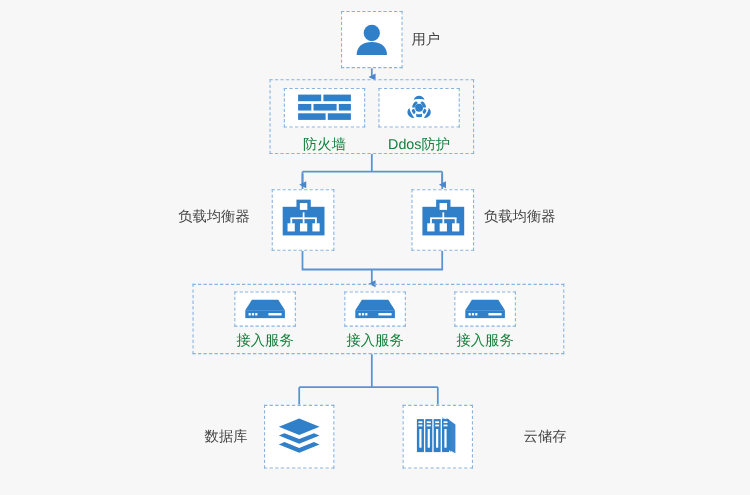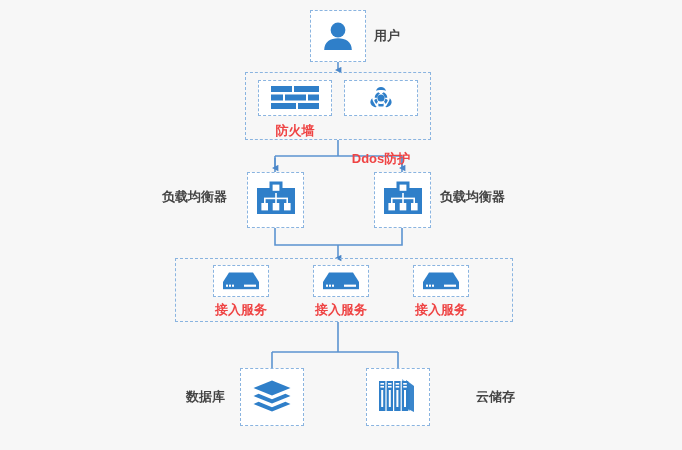--- a/index.html
+++ b/index.html
@@ -10,21 +10,20 @@
     width: 682px;
     height: 450px;
     background: #f7f7f7;
     font-family: "Liberation Sans", "DejaVu Sans", sans-serif;
     overflow: hidden;
   }
   #diagram {
     position: relative;
     width: 634px;
     height: 450px;
-    font-weight: bold;
   }
 
   
   .group-box {
     position: absolute;
     border: 1px dashed #8ab4e0;
     background: transparent;
     box-sizing: border-box;
   }
 
@@ -39,21 +38,21 @@
   }
   .node-icon-box {
     border: 1px dashed #8ab4e0;
     background: #ffffff;
     box-sizing: border-box;
     display: flex;
     align-items: center;
     justify-content: center;
   }
   .node-label {
-    color: #ef4444;
+    color: #15803d;
     font-size: 13px;
     line-height: 20px;
     white-space: nowrap;
     text-align: center;
   }
   .side-label {
     position: absolute;
     color: #444444;
     font-size: 13px;
     line-height: 18px;
@@ -122,21 +121,21 @@
           <rect x="15" y="9.5" width="21" height="6"></rect>
           <rect x="38" y="9.5" width="11" height="6"></rect>
           <rect x="1" y="18" width="25" height="6"></rect>
           <rect x="28" y="18" width="21" height="6"></rect>
         </g>
       </svg>
     </div>
     <div class="node-label" style="margin-top:5px;">防火墙</div>
   </div>
 
-  <div class="node" style="left:344px; top:80px; width:74px;gap:28px;">
+  <div class="node" style="left:344px; top:80px; width:74px;">
     <div class="node-icon-box" style="width:74px; height:36px;">
       <svg width="28" height="28" viewBox="0 0 32 32">
         <g fill="#2f7fc9">
           <circle cx="16" cy="16" r="4.1"></circle>
           <path d="M16,3.4 C13.2,3.4 11,5.2 10.3,7.6 C11.6,7.1 13,6.8 14.5,6.8 L17.5,6.8 C19,6.8 20.4,7.1 21.7,7.6 C21,5.2 18.8,3.4 16,3.4 Z"></path>
           <path d="M12.9,9.3 C10.5,10.4 8.8,12.8 8.8,15.7 L11.9,15.7 C11.9,13.6 13.1,11.8 14.9,10.9 Z"></path>
           <path d="M19.1,9.3 L17.1,10.9 C18.9,11.8 20.1,13.6 20.1,15.7 L23.2,15.7 C23.2,12.8 21.5,10.4 19.1,9.3 Z"></path>
           <path d="M4.5,23.2 C5.9,25.6 8.6,26.9 11.1,26.4 C10.2,25.4 9.4,24.2 8.7,22.9 L7.2,20.3 C6.5,19 6.1,17.6 6,16.3 C4.1,17.9 3.1,20.8 4.5,23.2 Z"></path>
           <path d="M8.3,18.2 L10.9,16.7 C10.9,16.7 11.3,19 12.5,20 L11,22.6 C8.9,21.4 8.3,18.2 8.3,18.2 Z"></path>
           <path d="M27.5,23.2 C28.9,20.8 27.9,17.9 26,16.3 C25.9,17.6 25.5,19 24.8,20.3 L23.3,22.9 C22.6,24.2 21.8,25.4 20.9,26.4 C23.4,26.9 26.1,25.6 27.5,23.2 Z"></path>

